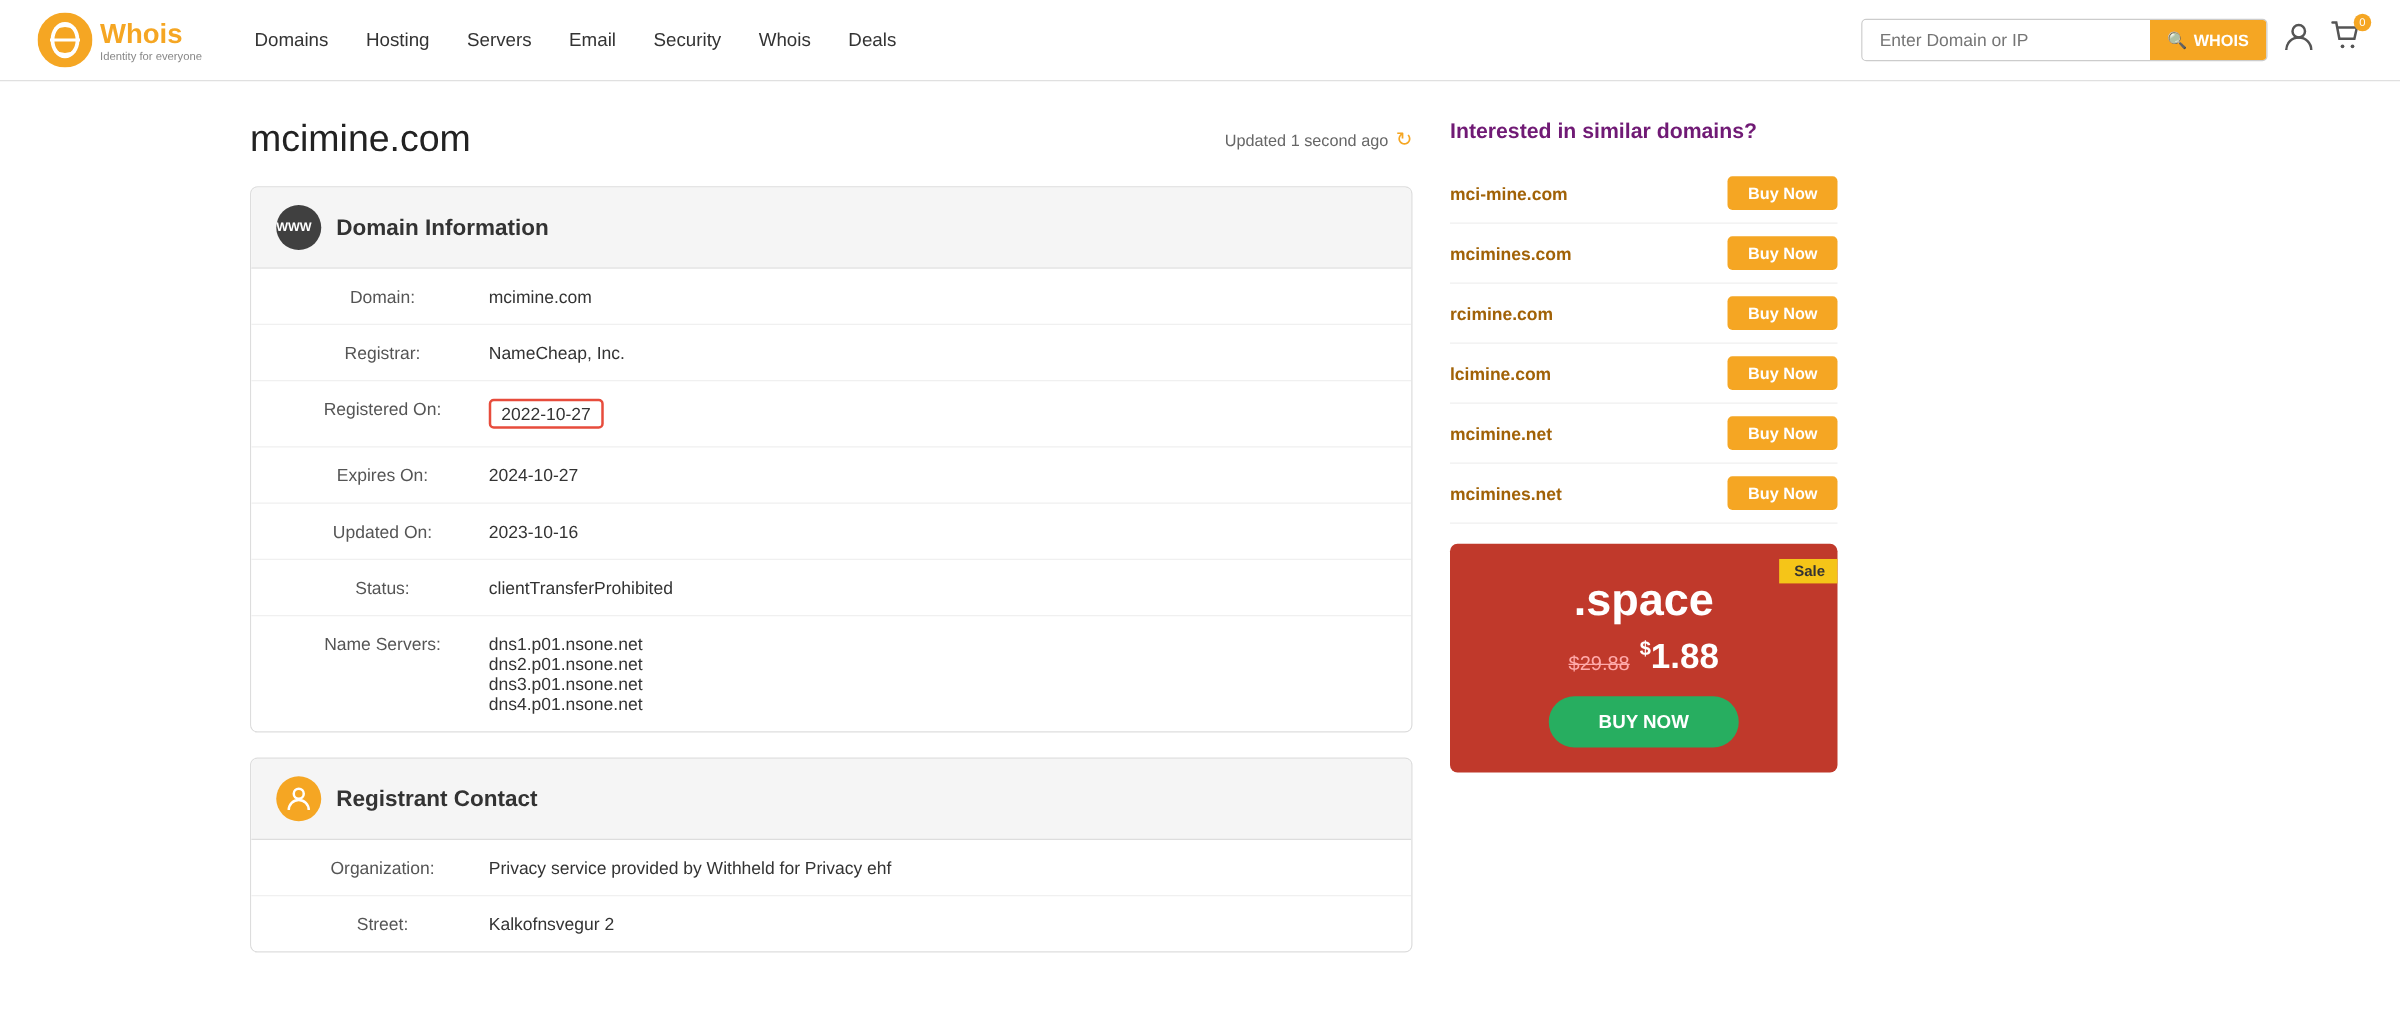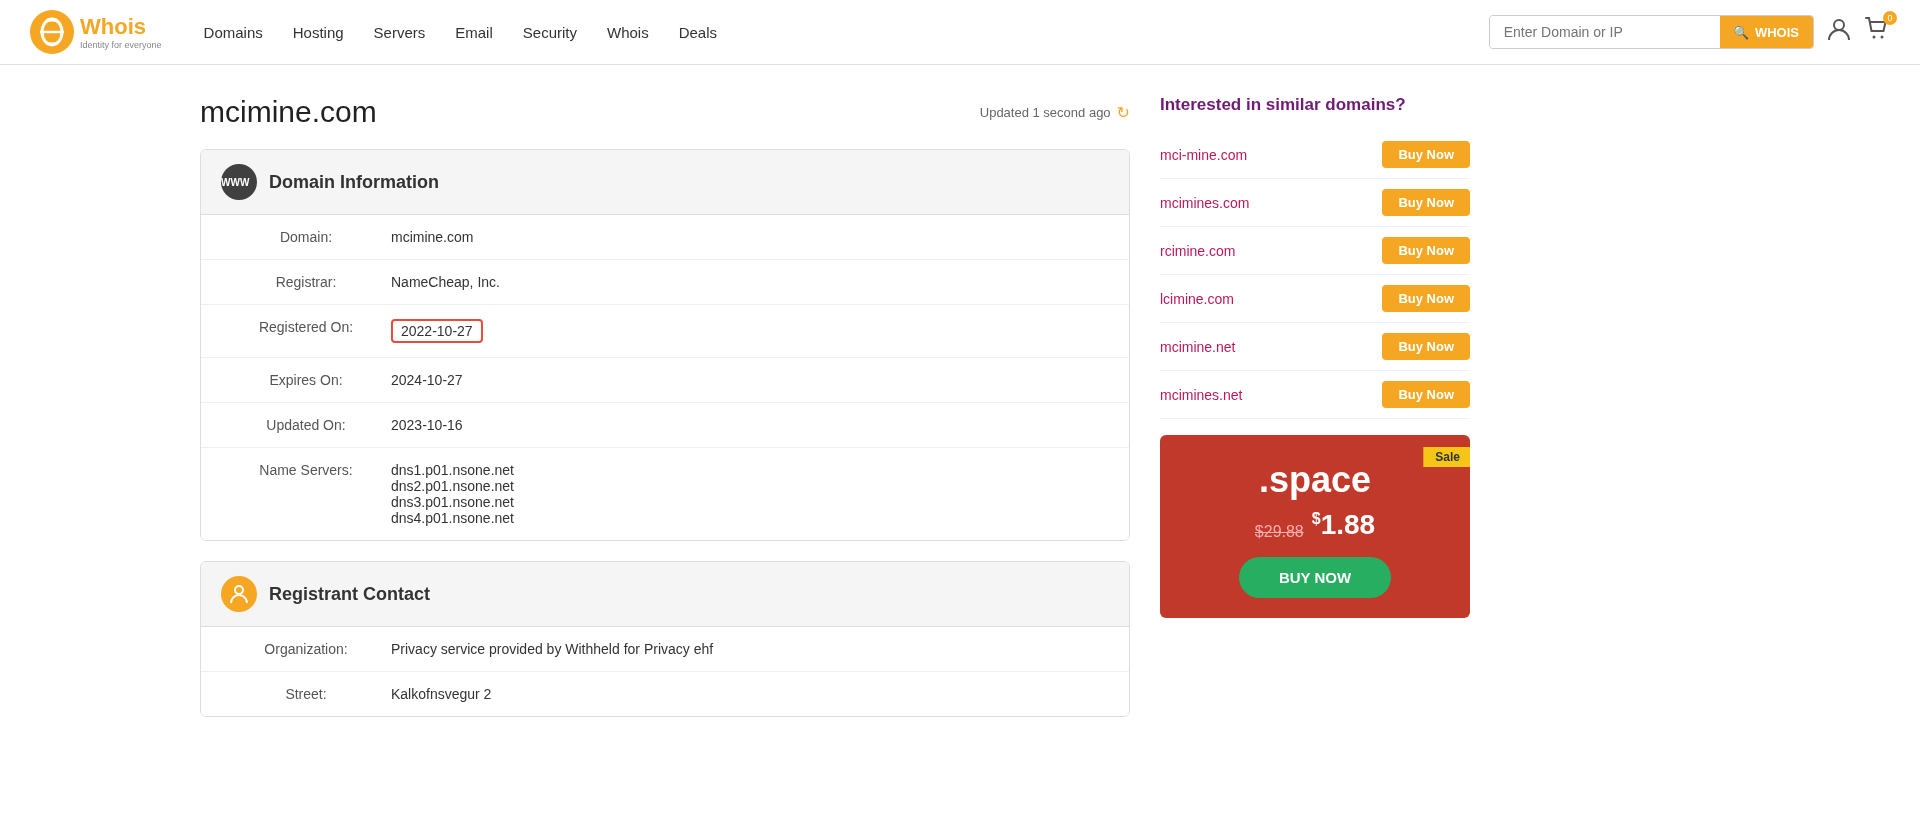--- a/index.html
+++ b/index.html
@@ -215,21 +215,22 @@
     }
     .similar-domain-row {
       display: flex;
       align-items: center;
       justify-content: space-between;
       padding: 10px 0;
       border-bottom: 1px solid #f0f0f0;
     }
     .similar-domain-name {
       font-size: 14px;
-      color: #be185d;
+      color: #a16207;
+      font-weight: bold;
     }
     .buy-now-btn {
       background: #f5a623;
       color: #fff;
       border: none;
       padding: 6px 16px;
       border-radius: 4px;
       font-size: 13px;
       font-weight: bold;
       cursor: pointer;
@@ -393,20 +394,24 @@
         </div>
         <div class="info-row">
           <span class="info-label">Expires On:</span>
           <span class="info-value">2024-10-27</span>
         </div>
         <div class="info-row">
           <span class="info-label">Updated On:</span>
           <span class="info-value">2023-10-16</span>
         </div>
         <div class="info-row">
+          <span class="info-label">Status:</span>
+          <span class="info-value">clientTransferProhibited</span>
+        </div>
+        <div class="info-row">
           <span class="info-label">Name Servers:</span>
           <span class="info-value">
             <span class="ns-line">dns1.p01.nsone.net</span>
             <span class="ns-line">dns2.p01.nsone.net</span>
             <span class="ns-line">dns3.p01.nsone.net</span>
             <span class="ns-line">dns4.p01.nsone.net</span>
           </span>
         </div>
       </div>
     </div>

